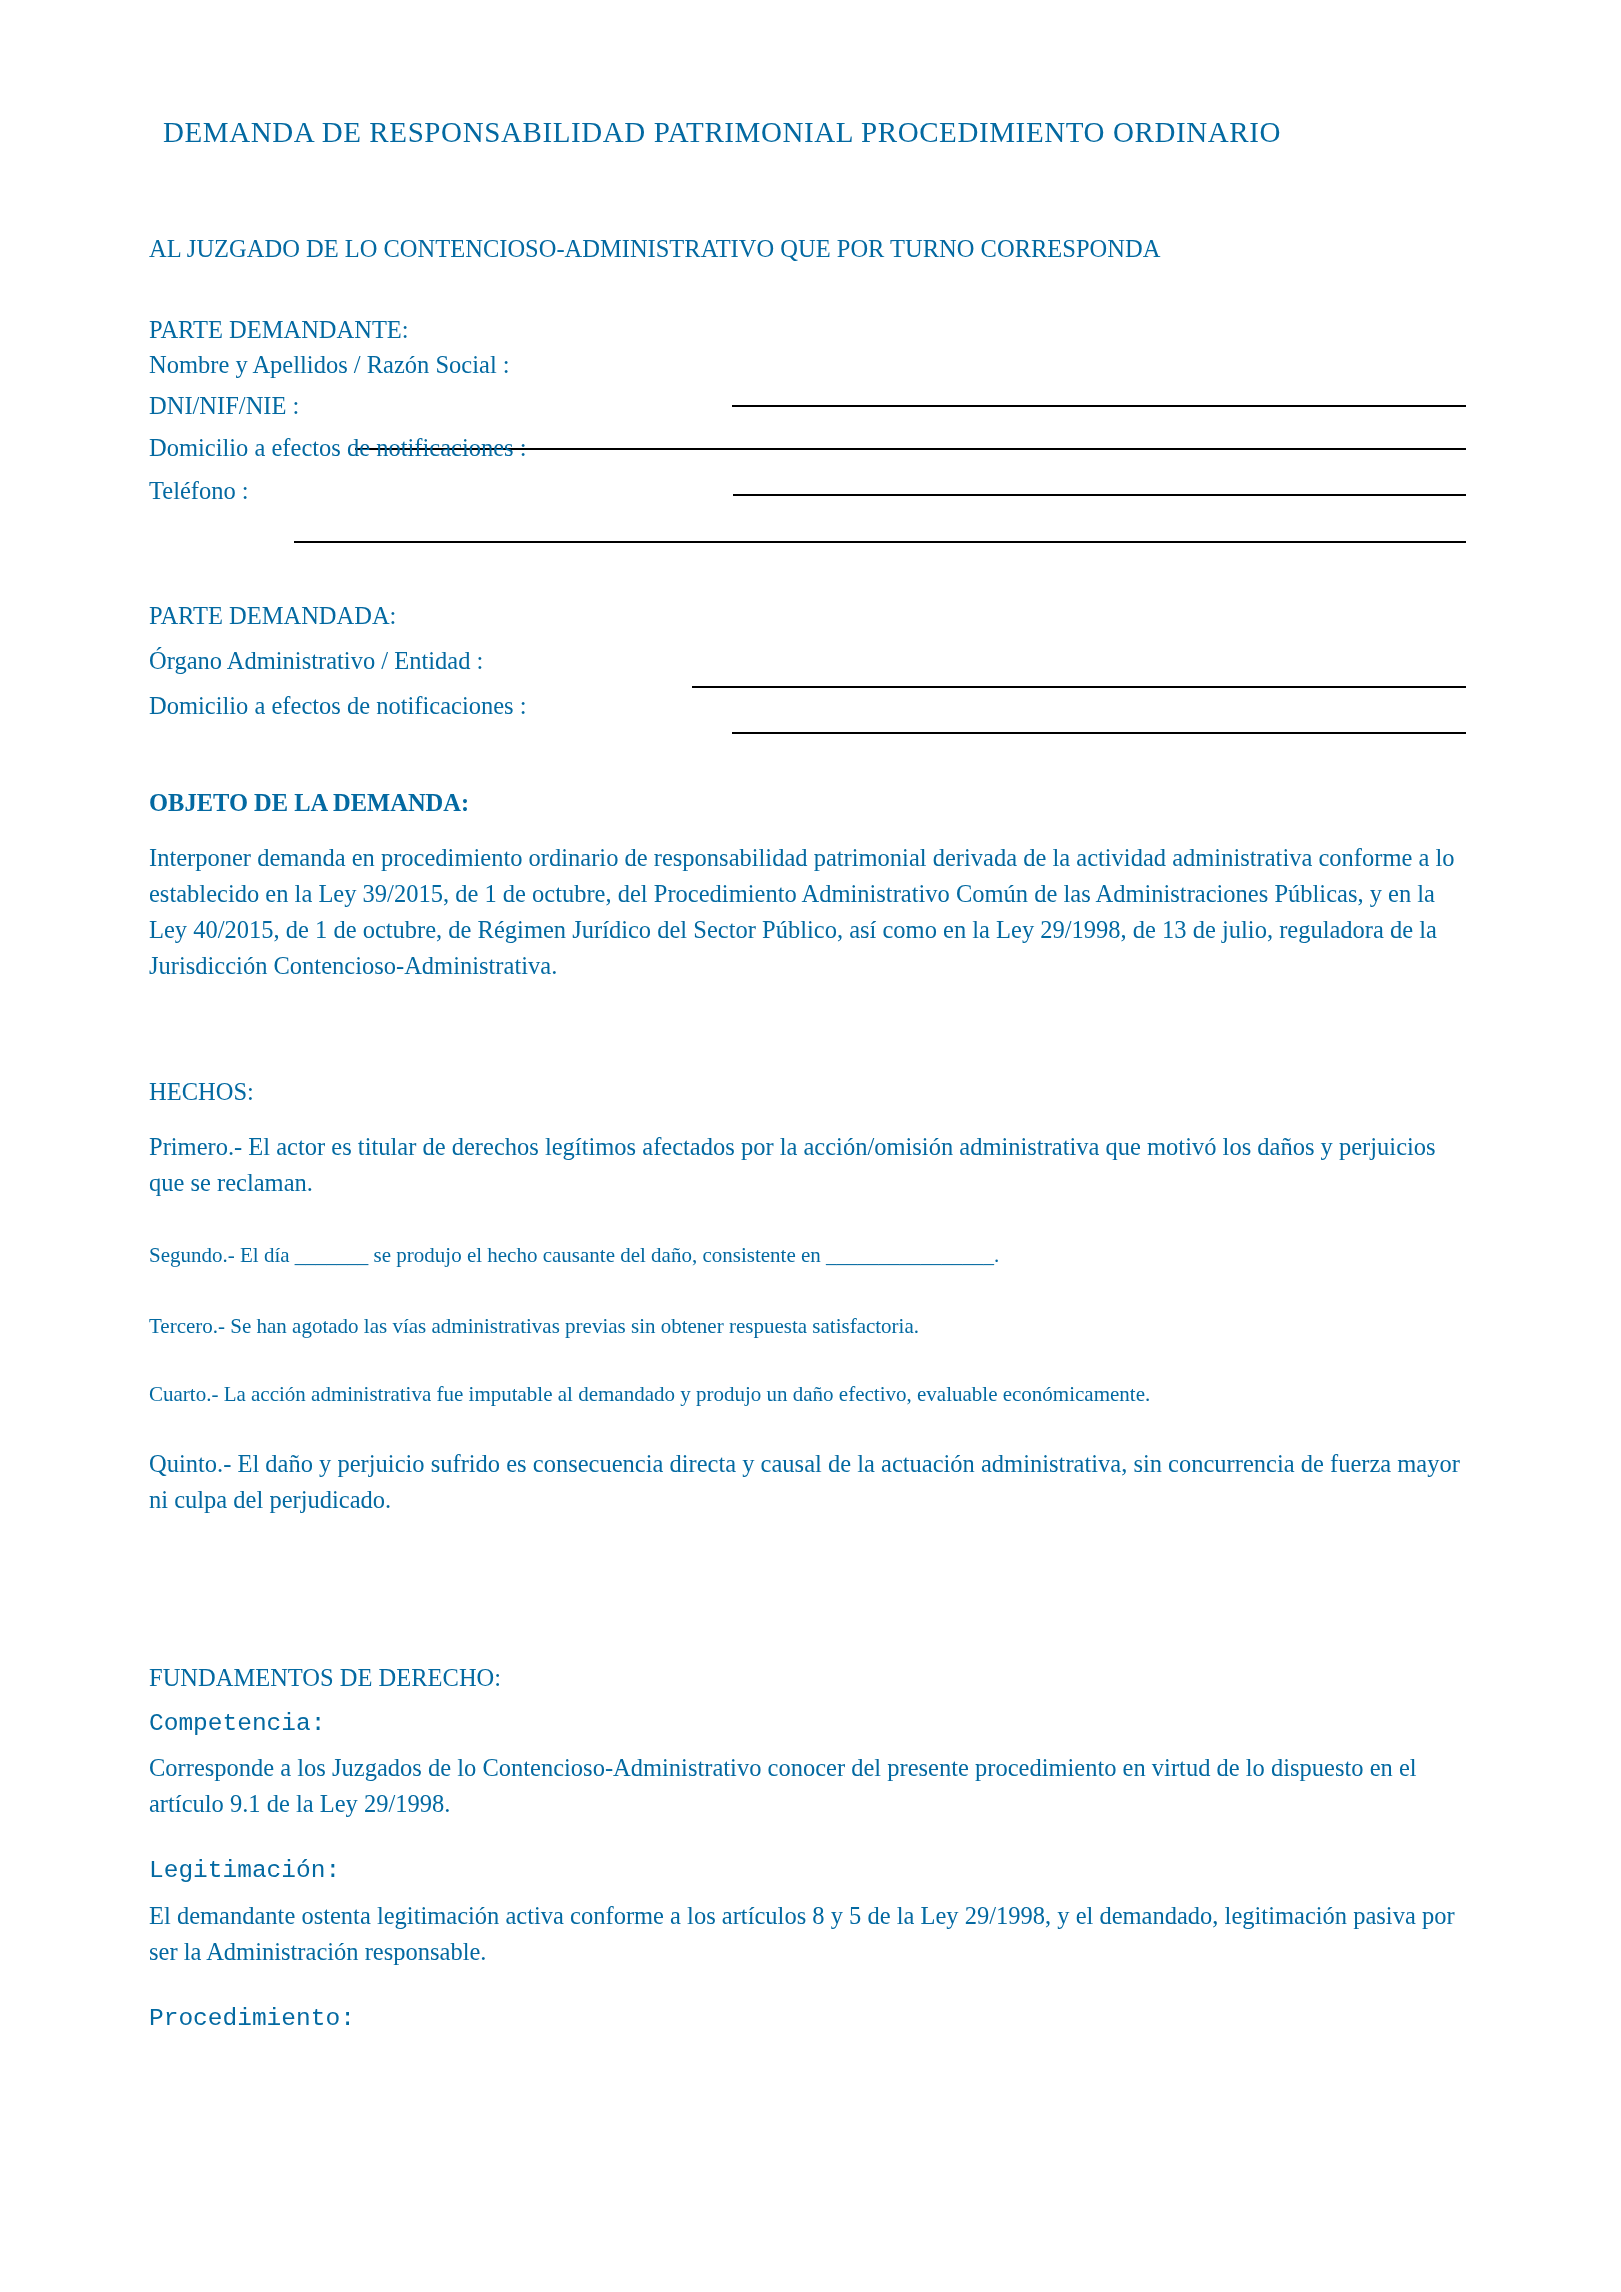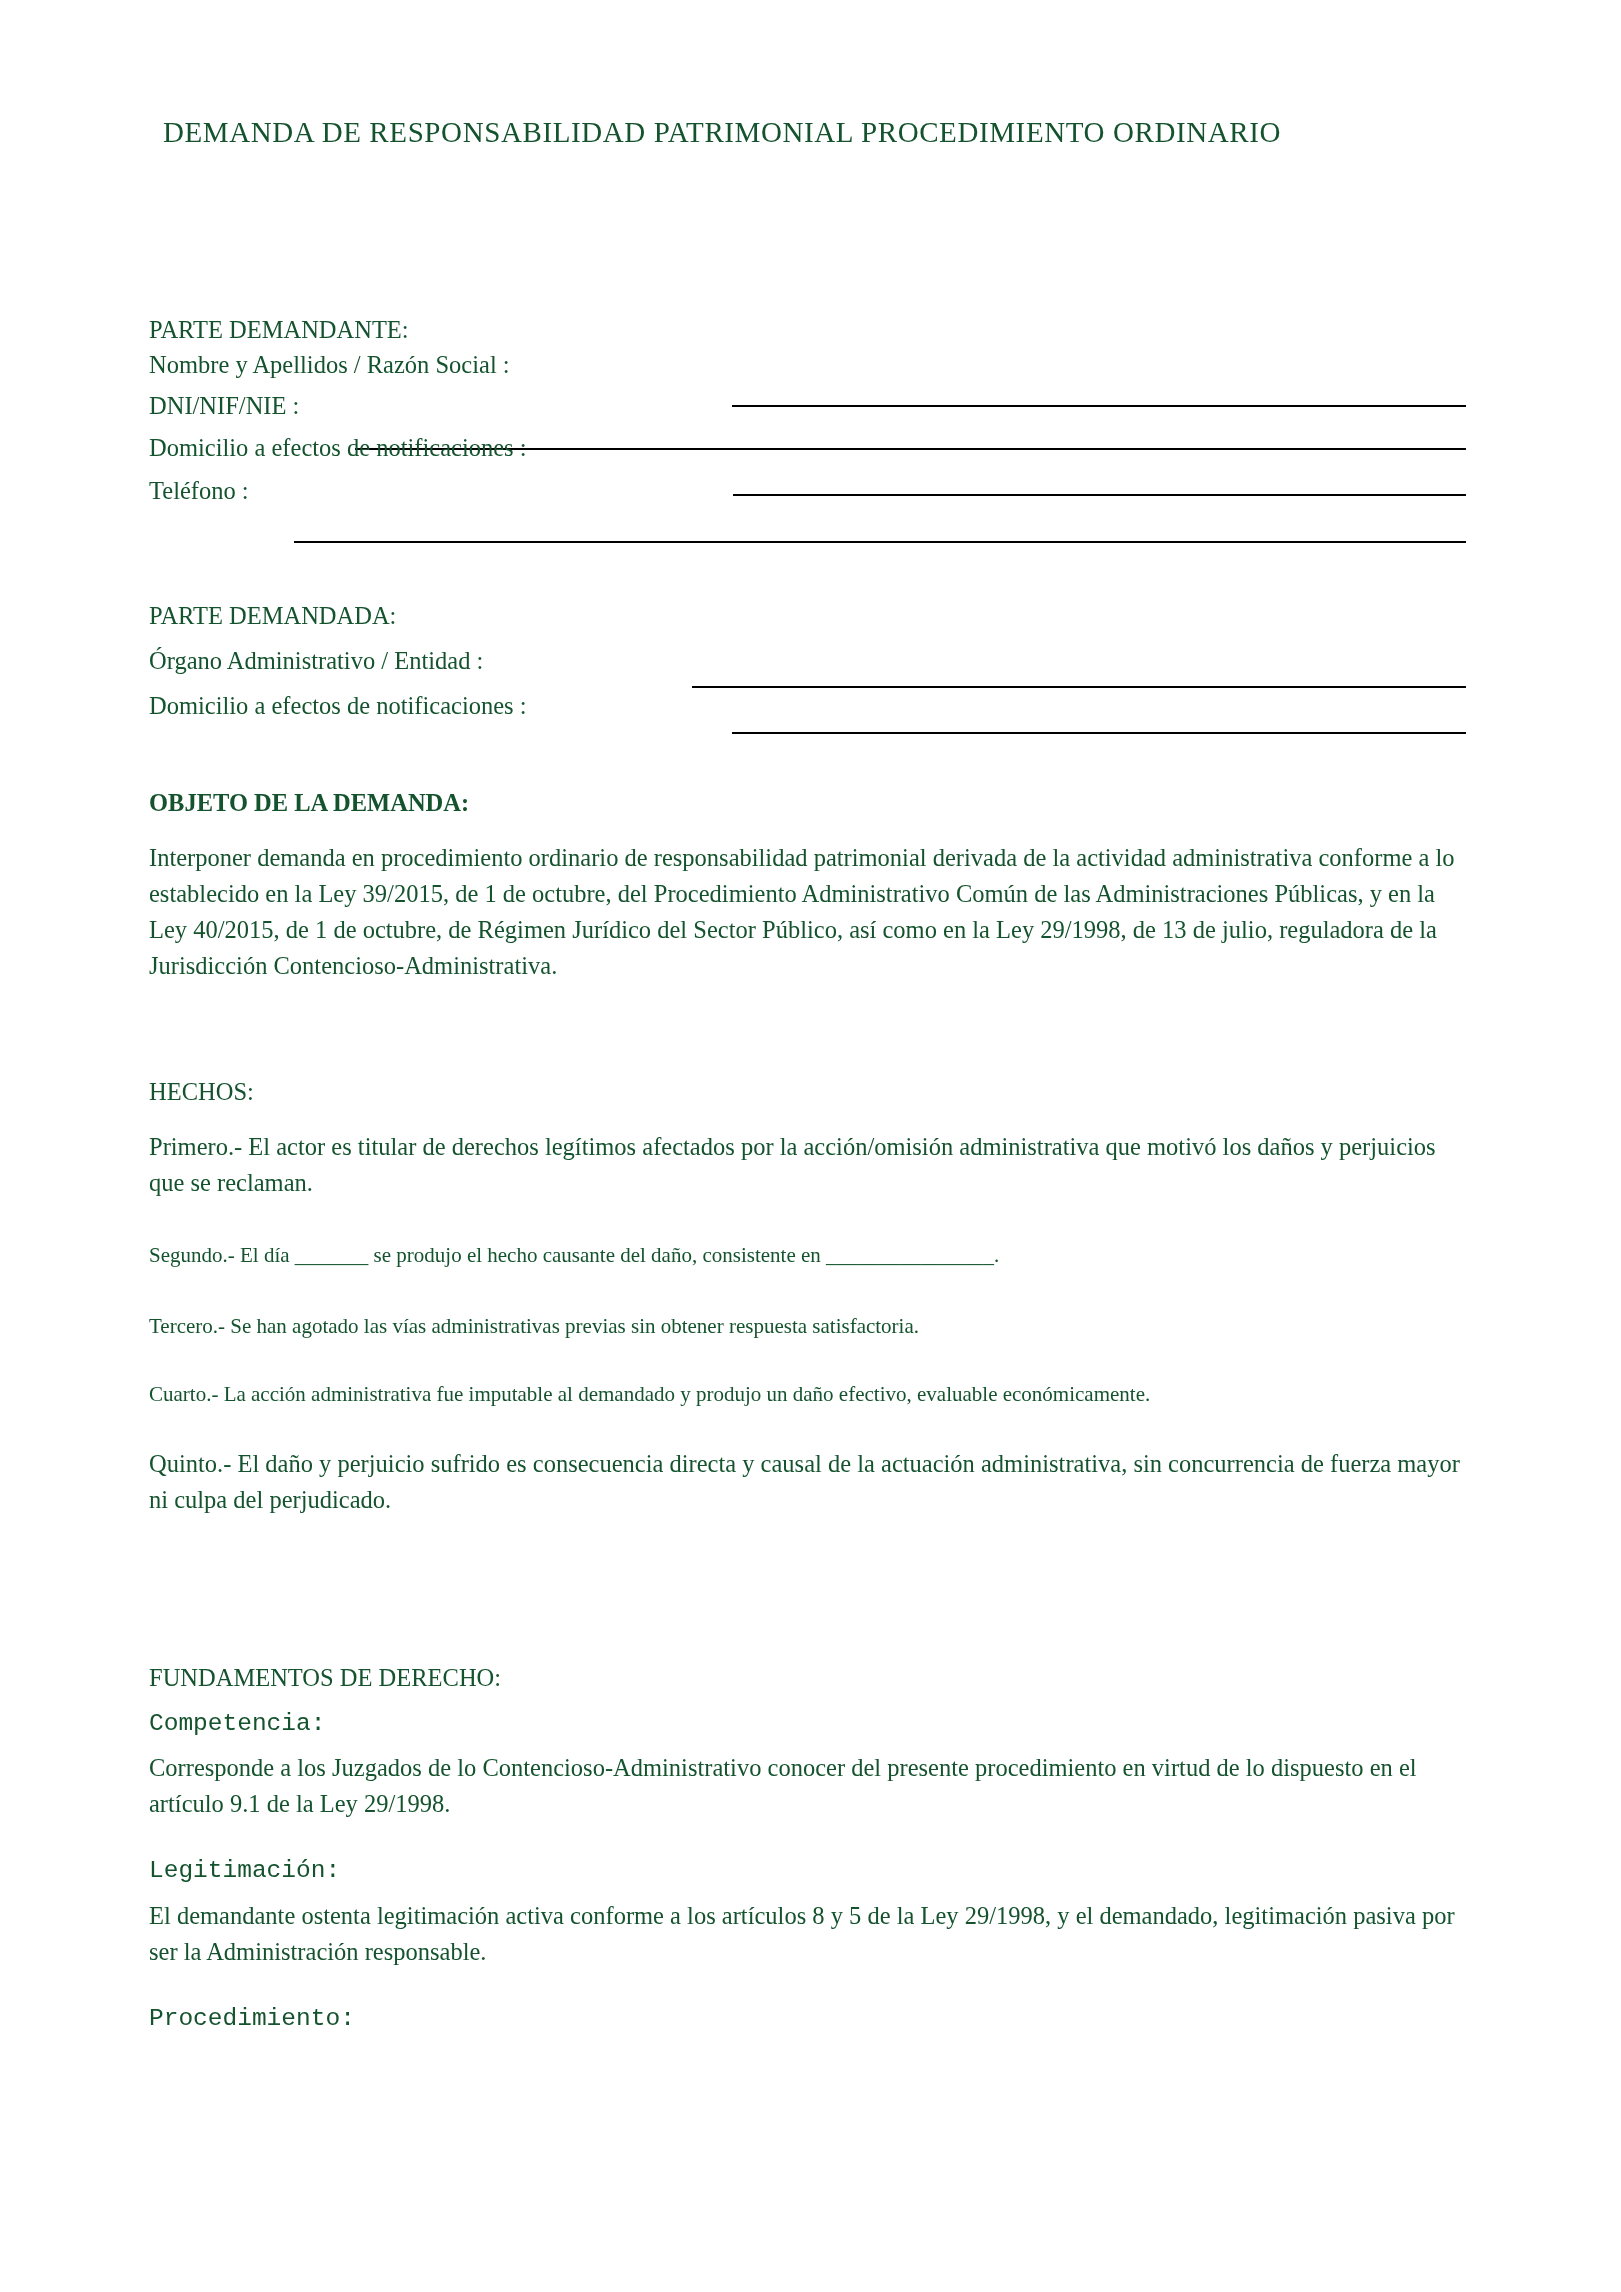--- a/index.html
+++ b/index.html
@@ -8,21 +8,21 @@
     background: #ffffff;
   }
   .page {
     position: relative;
     width: 1621px;
     height: 2293px;
     background: #ffffff;
     margin: 0 auto;
     box-sizing: border-box;
     font-family: "Liberation Serif", "DejaVu Serif", serif;
-    color: #14532d;
+    color: #0369a1;
     overflow: hidden;
   }
 
   
   .doc-title {
     position: absolute;
     left: 163px;
     top: 116px;
     font-size: 29px;
     letter-spacing: 0.6px;
@@ -77,20 +77,21 @@
     font-family: Liberation Mono, monospace;
   }
 </style>
 </head>
 <body>
 
 <div class="page">
 
   <div class="doc-title">DEMANDA DE RESPONSABILIDAD PATRIMONIAL PROCEDIMIENTO ORDINARIO</div>
 
+  <div class="addressee">AL JUZGADO DE LO CONTENCIOSO-ADMINISTRATIVO QUE POR TURNO CORRESPONDA</div>
 
   <div class="section-heading" style="top:316px;">PARTE DEMANDANTE:</div>
 
   <div class="field-label" style="top:351px;">Nombre y Apellidos / Razón Social :</div>
   <div class="rule" style="left:732px; top:405px; width:734px;"></div>
 
   <div class="field-label" style="top:392px;">DNI/NIF/NIE :</div>
   <div class="rule" style="left:355px; top:448px; width:1111px;"></div>
 
   <div class="field-label" style="top:434px;">Domicilio a efectos de notificaciones :</div>

